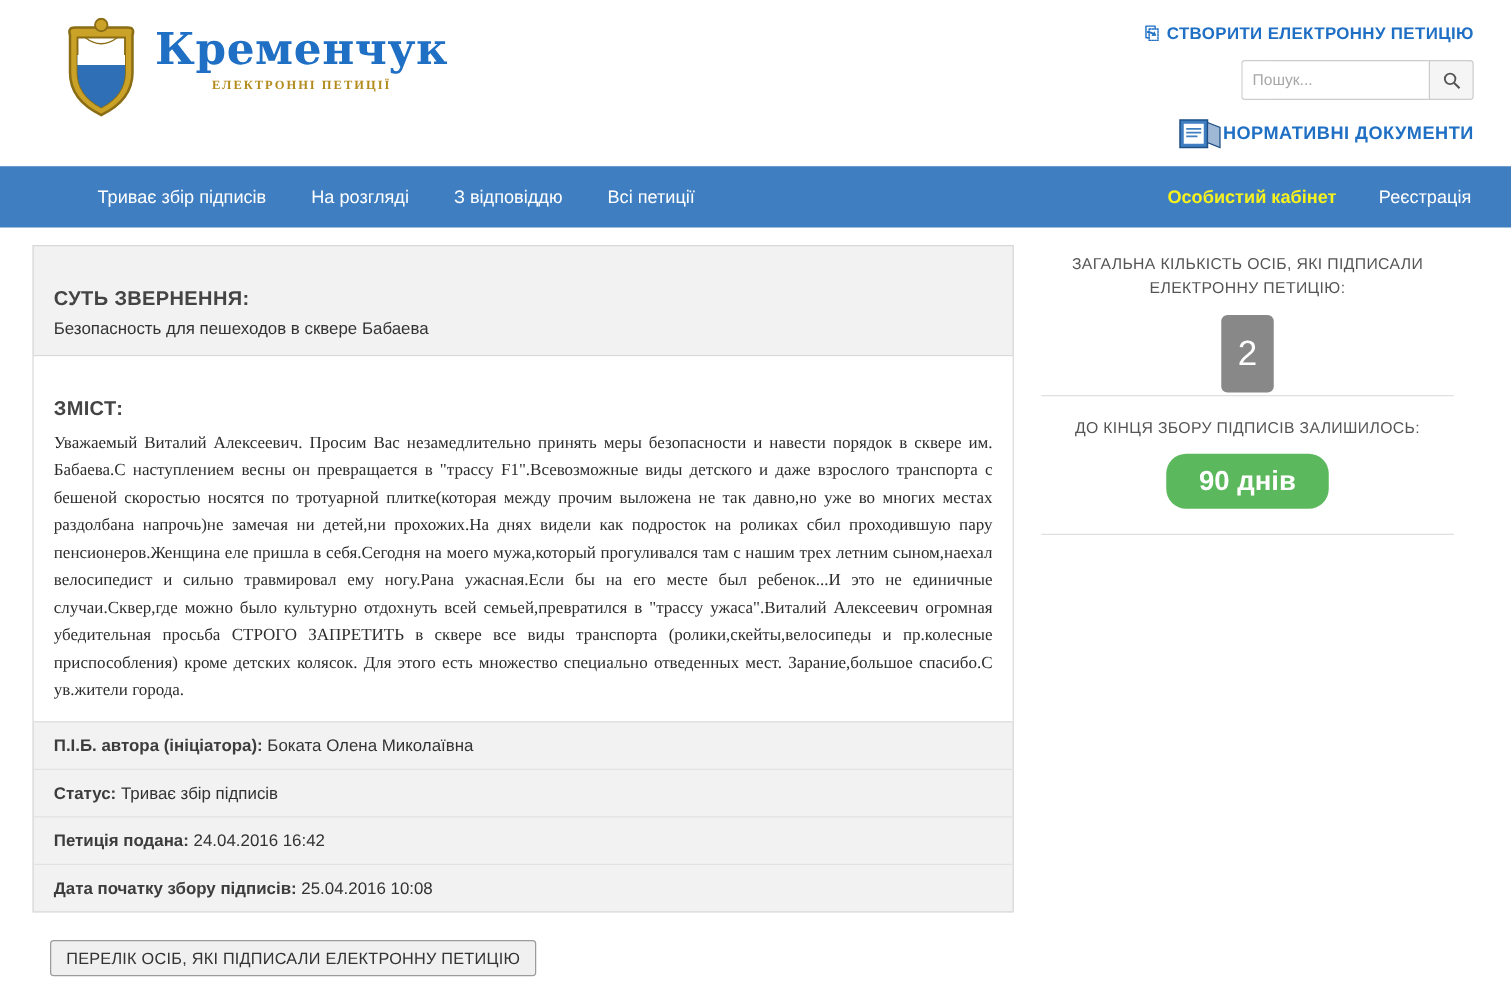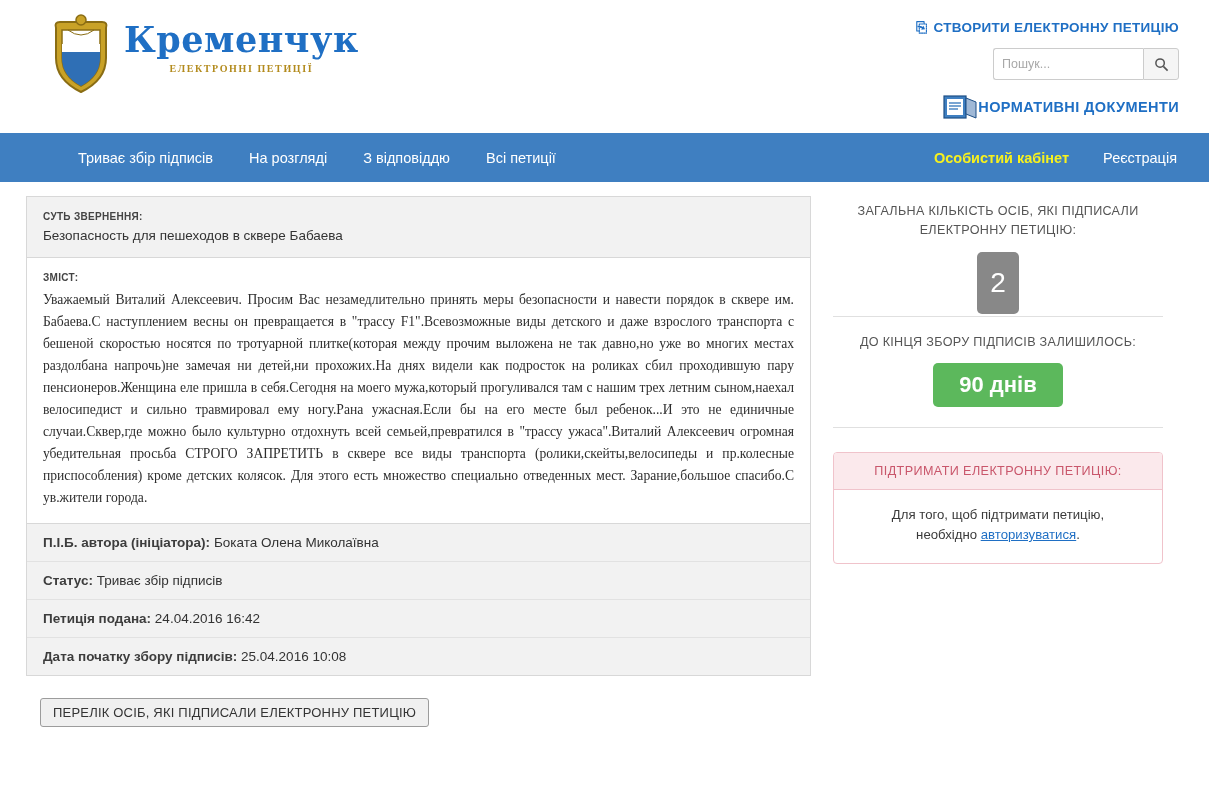--- a/index.html
+++ b/index.html
@@ -152,26 +152,27 @@
     border: 1px solid #d8d8d8;
     background: #f2f2f2;
   }
   .panel .sec {
     padding: 14px 16px;
     border-bottom: 1px solid #d8d8d8;
   }
   .panel .sec:last-child { border-bottom: none; }
 
   .lbl {
-    font-size: 10px;
+    font-size: 16px;
     font-weight: bold;
     color: #444;
     letter-spacing: 0.3px;
     margin-bottom: 6px;
     display: block;
+    margin-top: 20px;
   }
   .val-title {
     font-size: 13.5px;
     color: #333;
   }
   .body-text {
     font-size: 13.6px;
     line-height: 1.62;
     color: #2d2d2d;
     text-align: justify;
@@ -229,21 +230,21 @@
   .deadline-caption {
     font-size: 12.6px;
     color: #555;
     letter-spacing: 0.3px;
   }
   .deadline-badge {
     margin: 14px auto 0;
     display: inline-block;
     padding: 9px 26px;
     background: #5cb85c;
-    border-radius: 5px;
+    border-radius: 16px;
     color: #fff;
     font-size: 22px;
     font-weight: bold;
   }
 
   .support-card {
     margin-top: 24px;
     border: 1px solid #f0c3cb;
     border-radius: 4px;
     background: #fff;
@@ -377,22 +378,15 @@
     <div class="count-box">
       <div class="count-caption">ЗАГАЛЬНА КІЛЬКІСТЬ ОСІБ, ЯКІ ПІДПИСАЛИ ЕЛЕКТРОННУ ПЕТИЦІЮ:</div>
       <div class="count-badge">2</div>
     </div>
 
     <div class="deadline-box">
       <div class="deadline-caption">ДО КІНЦЯ ЗБОРУ ПІДПИСІВ ЗАЛИШИЛОСЬ:</div>
       <div class="deadline-badge">90 днів</div>
     </div>
 
-    <div class="support-card">
-      <div class="support-head">ПІДТРИМАТИ ЕЛЕКТРОННУ ПЕТИЦІЮ:</div>
-      <div class="support-body">
-        <span>Для того, щоб підтримати петицію,</span><br>
-        <span>необхідно </span><a>авторизуватися</a><span>.</span>
-      </div>
-    </div>
 
   </div>
 </div>
 
 </body></html>

